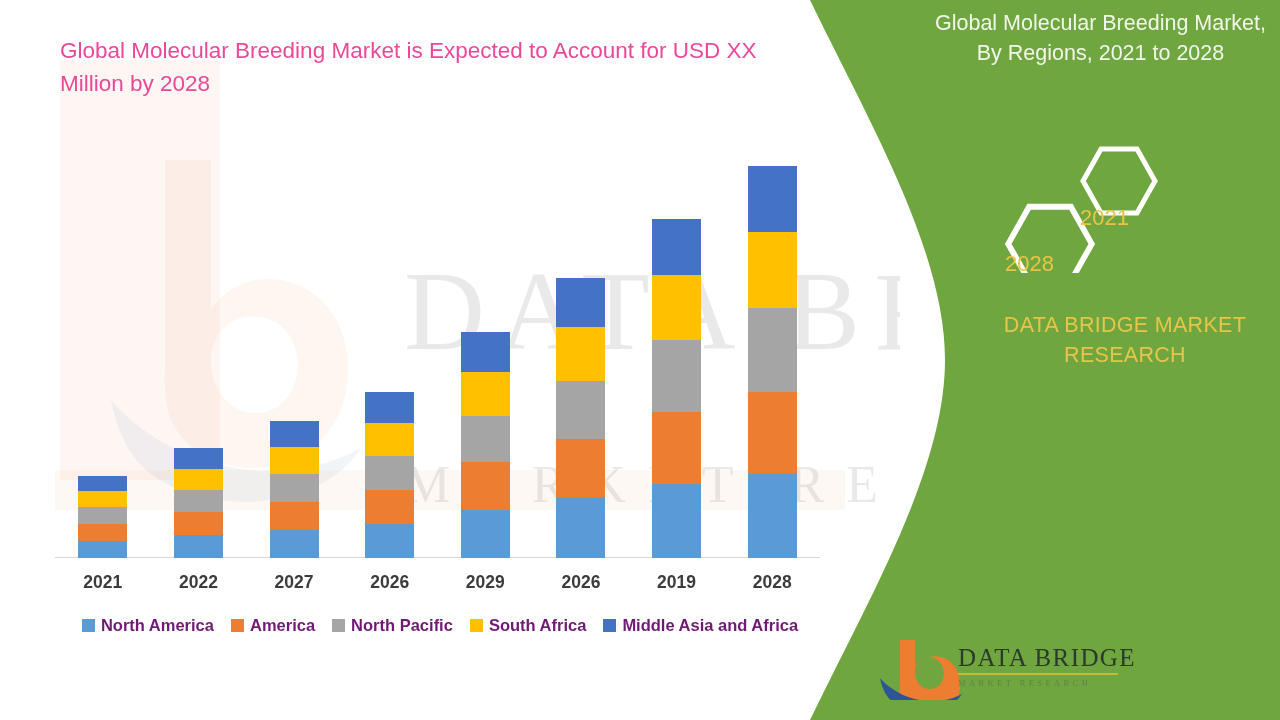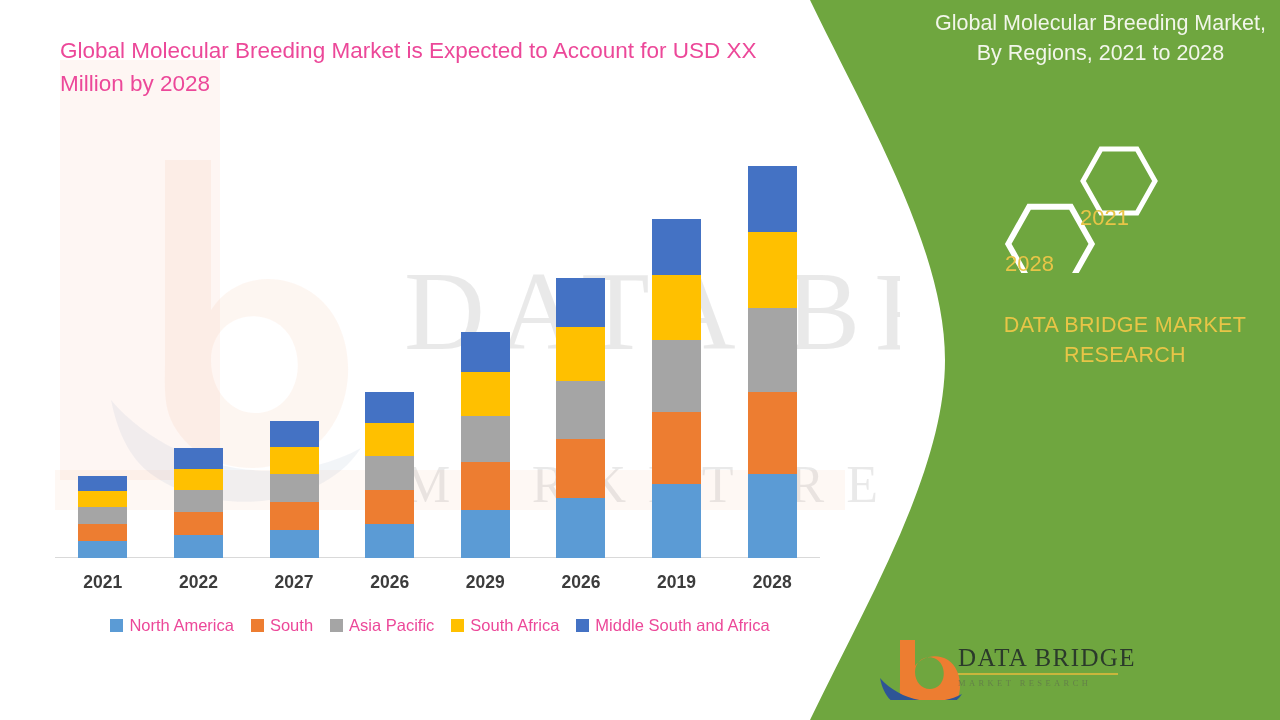--- a/index.html
+++ b/index.html
@@ -108,21 +108,21 @@
     flex:1 1 0;text-align:center;
     color:#3c3c3c;font-size:17.5px;font-weight:700;
   }
 
   .legend{
     position:absolute;left:55px;top:616px;width:770px;
     display:flex;justify-content:center;align-items:center;gap:17px;
   }
   .legend-item{display:flex;align-items:center;gap:6px;}
   .legend-swatch{width:13px;height:13px;display:block;}
-  .legend-label{color:#ec4899;font-size:16.5px;font-weight:400;white-space:nowrap;}
+  .legend-label{color:#701a75;font-size:16.5px;font-weight:700;white-space:nowrap;}
 </style>
 </head>
 <body>
 
 <div id="stage">
 
   <div class="bg-art">
     <div class="bg-peach"></div>
     <div class="bg-peach2"></div>
     <svg class="bg-logo-b" viewBox="0 0 260 400">
@@ -221,33 +221,33 @@
       <div class="xlabel">2019</div>
       <div class="xlabel">2028</div>
     </div>
   <div class="legend" id="legend">
       <div class="legend-item">
         <span class="legend-swatch" style="background: rgb(91, 155, 213);"></span>
         <span class="legend-label">North America</span>
       </div>
       <div class="legend-item">
         <span class="legend-swatch" style="background: rgb(237, 125, 49);"></span>
-        <span class="legend-label">South</span>
+        <span class="legend-label">America</span>
       </div>
       <div class="legend-item">
         <span class="legend-swatch" style="background: rgb(165, 165, 165);"></span>
-        <span class="legend-label">Asia Pacific</span>
+        <span class="legend-label">North Pacific</span>
       </div>
       <div class="legend-item">
         <span class="legend-swatch" style="background: rgb(255, 192, 0);"></span>
         <span class="legend-label">South Africa</span>
       </div>
       <div class="legend-item">
         <span class="legend-swatch" style="background: rgb(68, 114, 196);"></span>
-        <span class="legend-label">Middle South and Africa</span>
+        <span class="legend-label">Middle Asia and Africa</span>
       </div>
     </div>
 
   <div class="green-panel">
     <svg width="470" height="720" viewBox="0 0 470 720">
       <path id="greenShape" d="M470,0 L0,0 C58,120 135,250 135,360 C135,470 58,600 0,720 L470,720 Z" fill="#6FA63F"></path>
     </svg>
   </div>
 
   <div class="gp-title">Global Molecular Breeding Market, By Regions, 2021 to 2028</div>

